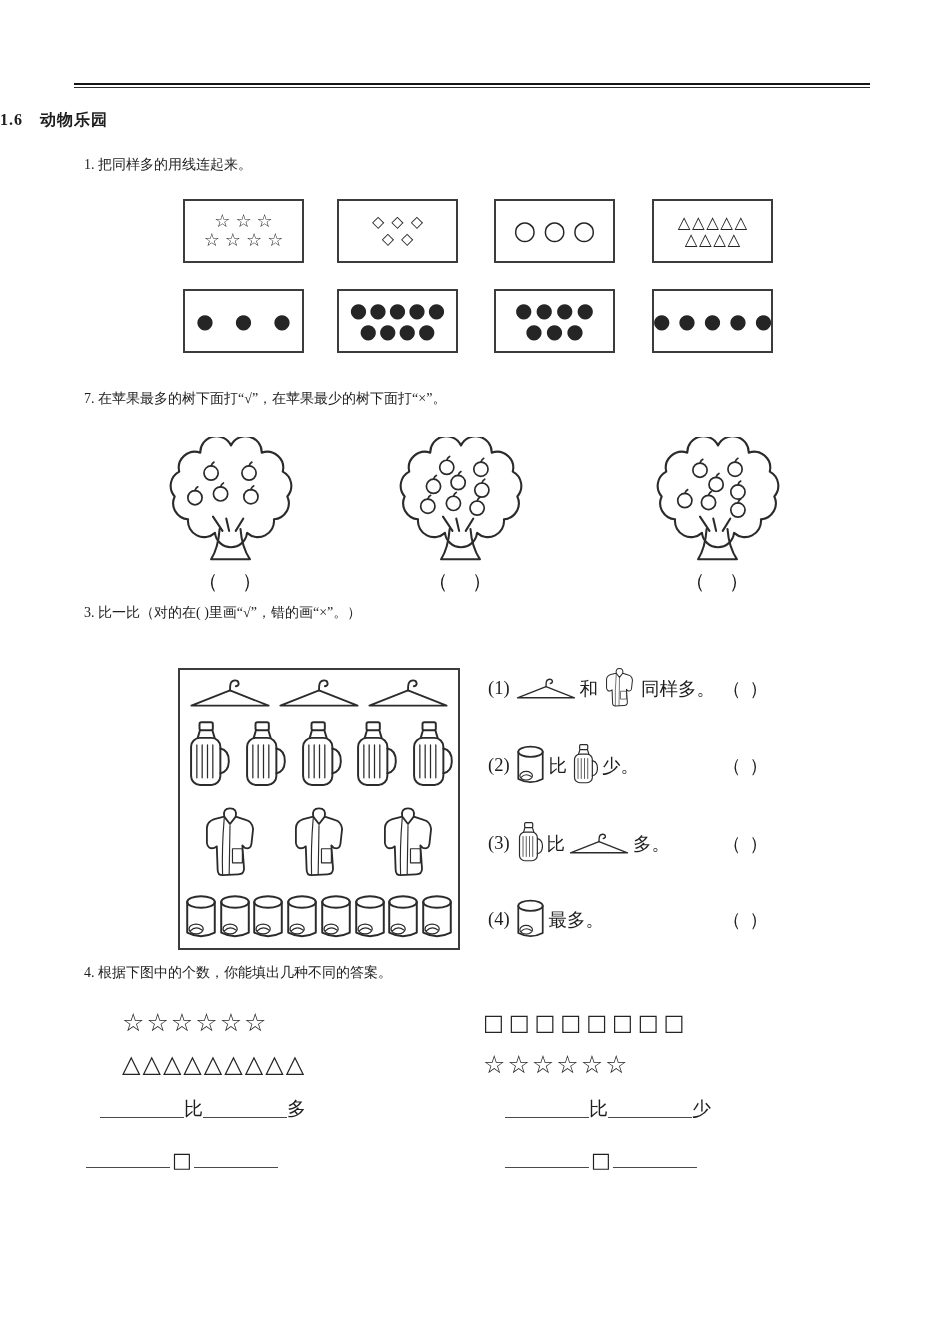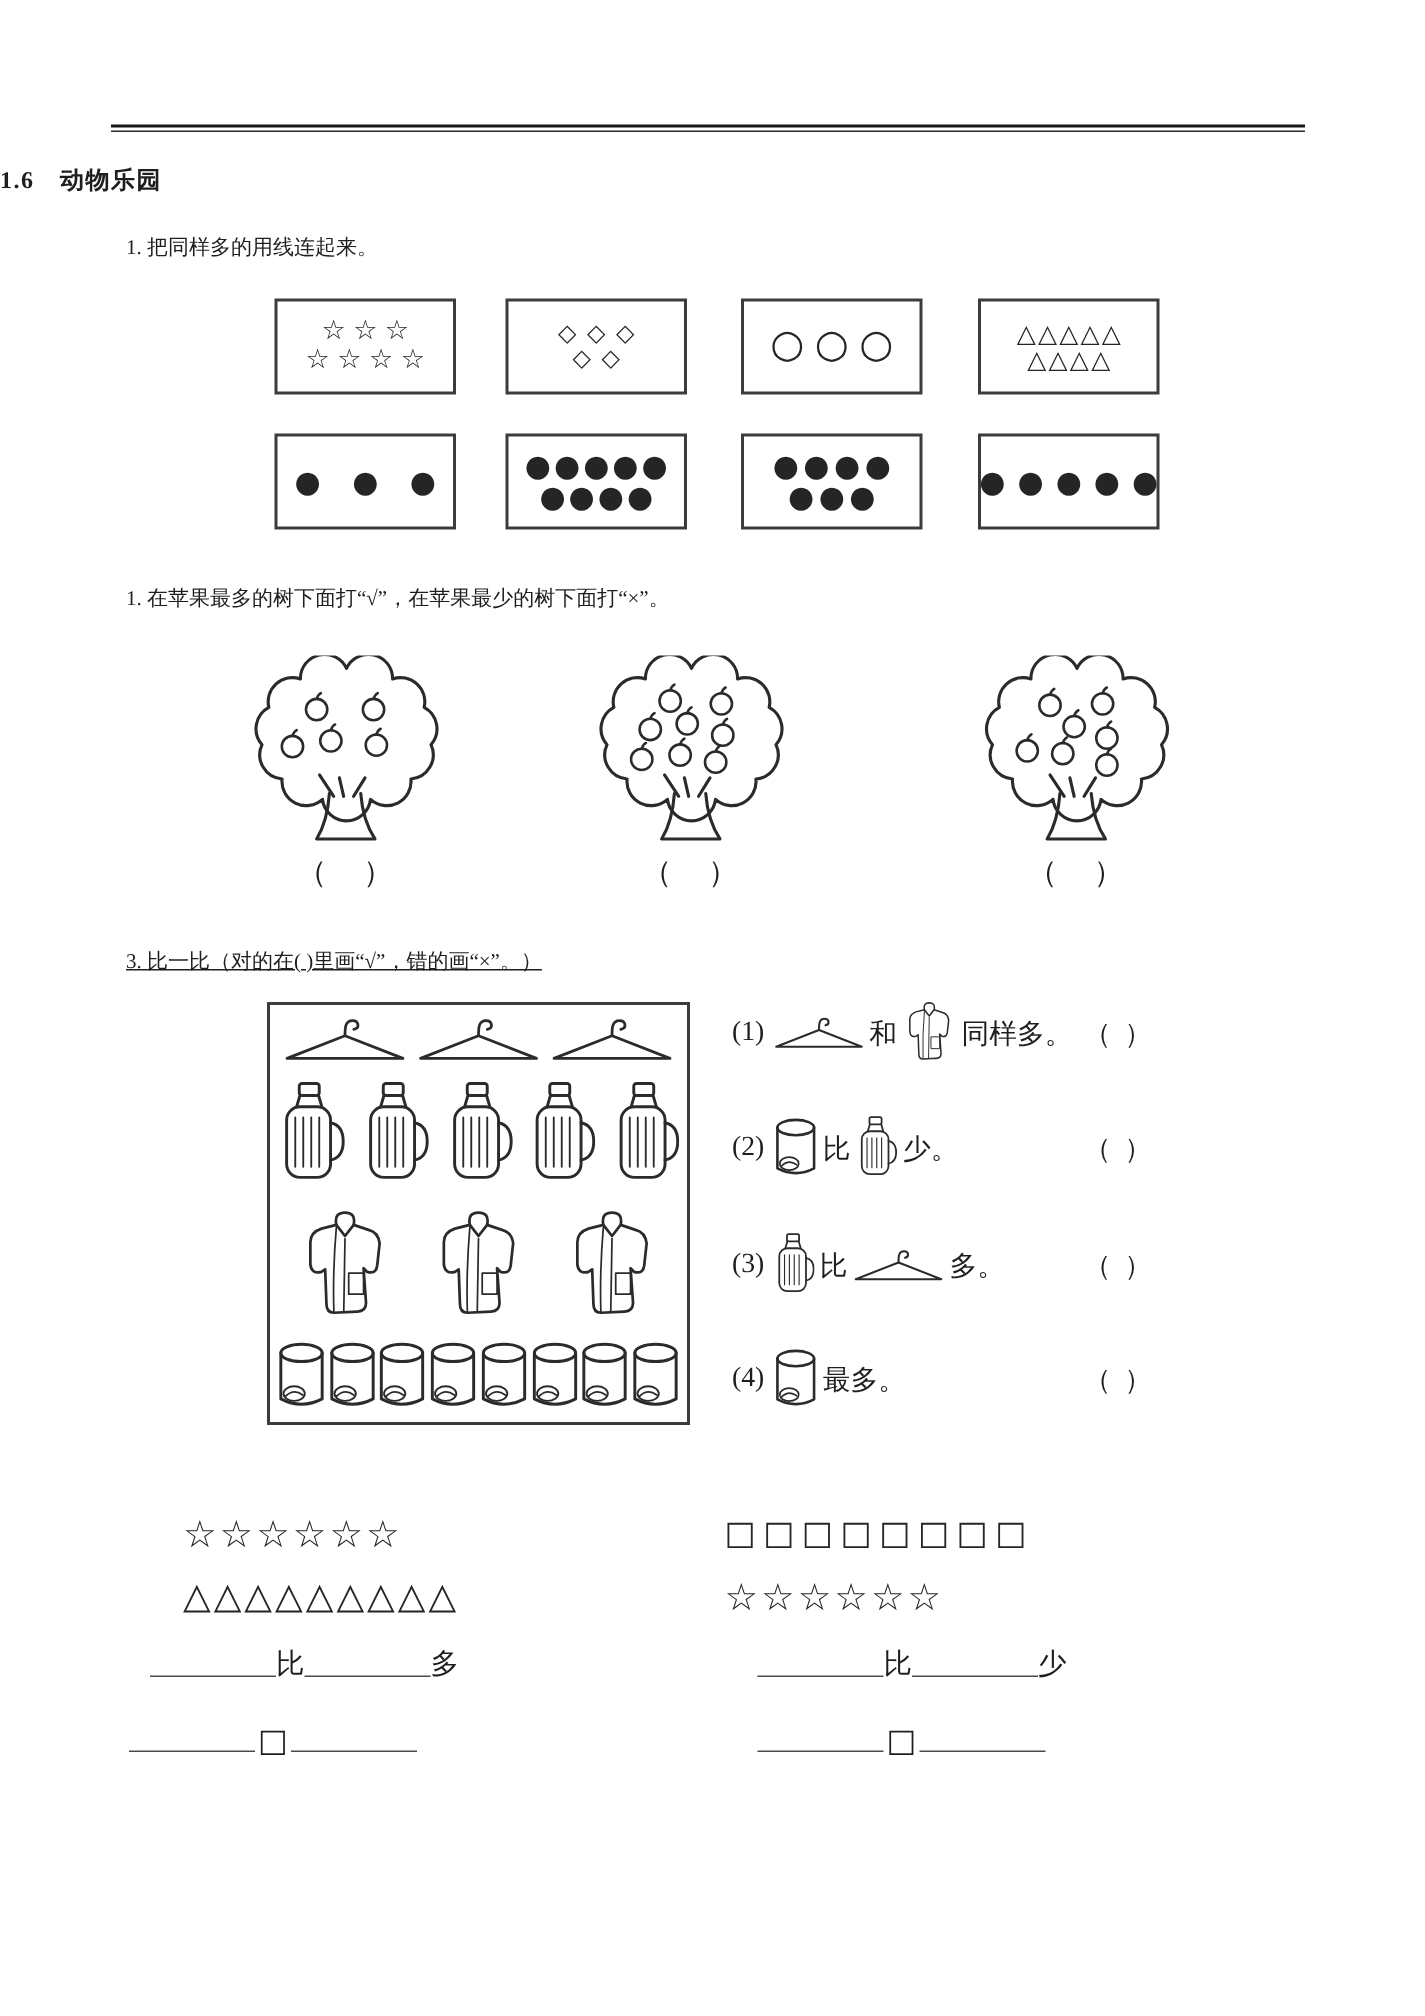--- a/index.html
+++ b/index.html
@@ -4,21 +4,21 @@
 <style>
   html,body{margin:0;padding:0;background:#fff;}
   .page{position:relative;width:950px;height:1344px;background:#fff;overflow:hidden;
         font-family:"Liberation Serif","DejaVu Serif",serif;color:#1e1e1e;}
   
   .top-rule{position:absolute;left:74px;top:83px;width:796px;height:2px;
             border-top:2.5px solid #161616;border-bottom:1px solid #2a2a2a;}
   .doc-title{position:absolute;left:0;top:110px;width:100%;
              font-size:16px;font-weight:bold;letter-spacing:1px;}
   .q-text{position:absolute;left:84px;font-size:14px;white-space:nowrap;}
-  #q1-text{top:156px;}  #q2-text{top:390px;}  #q3-text{top:632px;text-decoration:underline;}  #q4-text{top:964px;}
+  #q1-text{top:156px;}  #q2-text{top:390px;}  #q3-text{top:604px;}  #q4-text{top:964px;}
 
   
   .sbox{position:absolute;width:117px;height:60px;border:2px solid #3c3c3c;
         display:flex;flex-direction:column;justify-content:center;align-items:center;}
   .sbox .shape-row{font-family:"DejaVu Sans",sans-serif;line-height:1.04;white-space:nowrap;color:#252525;}
   .r1{top:199px;} .r2{top:289px;}
   .c1{left:183px;} .c2{left:337px;} .c3{left:494px;} .c4{left:652px;}
   .box-stars .shape-row{font-size:18px;letter-spacing:5px;text-indent:5px;}
   .box-diamonds .shape-row{font-size:16px;letter-spacing:7px;text-indent:7px;}
   .box-circles .shape-row{font-size:26px;letter-spacing:7px;text-indent:7px;}
@@ -105,21 +105,21 @@
       <div class="shape-row">●●●●</div>
     </div>
   <div class="sbox r2 c3 box-dots7">
       <div class="shape-row">●●●●</div>
       <div class="shape-row">●●●</div>
     </div>
   <div class="sbox r2 c4 box-dots5">
       <div class="shape-row">●●●●●</div>
     </div>
 
-  <div class="q-text" id="q2-text">1. 在苹果最多的树下面打“√”，在苹果最少的树下面打“×”。</div>
+  <div class="q-text" id="q2-text">7. 在苹果最多的树下面打“√”，在苹果最少的树下面打“×”。</div>
   <div class="tree tree-1">
       <svg viewBox="0 0 150 135" class="icon">
         <path d="M75.0,9.0 A17,17 0 0,1 107.4,16.5 A17,17 0 0,1 129.6,36.5 A17,17 0 0,1 134.4,62.7 A17,17 0 0,1 120.3,86.8 A17,17 0 0,1 91.9,101.1 A17,17 0 0,1 58.1,101.1 A17,17 0 0,1 29.7,86.8 A17,17 0 0,1 15.6,62.7 A17,17 0 0,1 20.4,36.5 A17,17 0 0,1 42.6,16.5 A17,17 0 0,1 75.0,9.0 Z"></path>
         <path d="M63,97 C62,111 59,121 54,129 L95,129 C89,120 86,110 85,97"></path>
         <path d="M66,99 L56,84 M73,99 L70,86 M80,99 L88,86"></path>
         <circle cx="54" cy="38" r="7.5" class="apple"></circle>
         <path d="M54,30.5 q1,-3 3,-4" class="apple"></path>
         <circle cx="94" cy="38" r="7.5" class="apple"></circle>
         <path d="M94,30.5 q1,-3 3,-4" class="apple"></path>
         <circle cx="37" cy="64" r="7.5" class="apple"></circle>
@@ -361,20 +361,21 @@
     <ellipse cx="18" cy="8.5" rx="15.5" ry="6.5"></ellipse>
     <path d="M2.5,8.5 L2.5,43 Q18,51 33.5,43 L33.5,8.5"></path>
     <ellipse class="thin" cx="12.5" cy="39" rx="8" ry="5.5"></ellipse>
     <path class="thin" d="M6,41 Q12,35 19,40"></path>
   </svg>
         <span class="st-text">最多。</span>
         <span class="st-paren">（ ）</span>
       </div>
     </div>
 
+  <div class="q-text" id="q4-text">4. 根据下图中的个数，你能填出几种不同的答案。</div>
   <div class="q4row q4-stars-left">
       <div class="shape-row">☆☆☆☆☆☆</div>
     </div>
   <div class="q4row q4-tris-left">
       <div class="shape-row">△△△△△△△△△</div>
     </div>
   <div class="q4row q4-squares-right">
       <div class="shape-row">□□□□□□□□</div>
     </div>
   <div class="q4row q4-stars-right">

